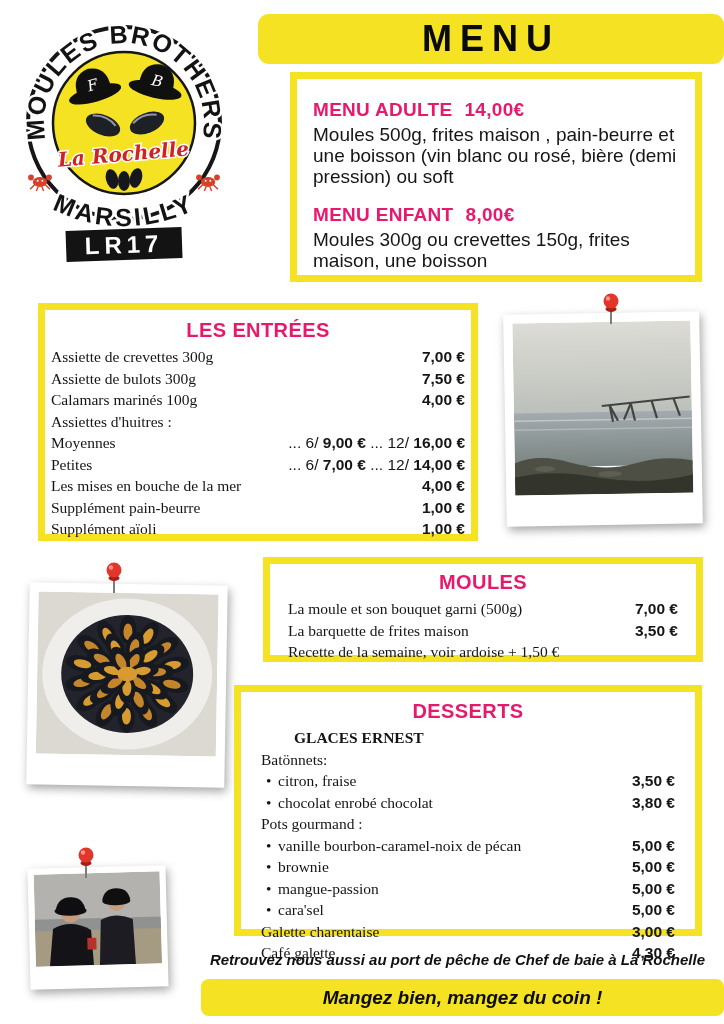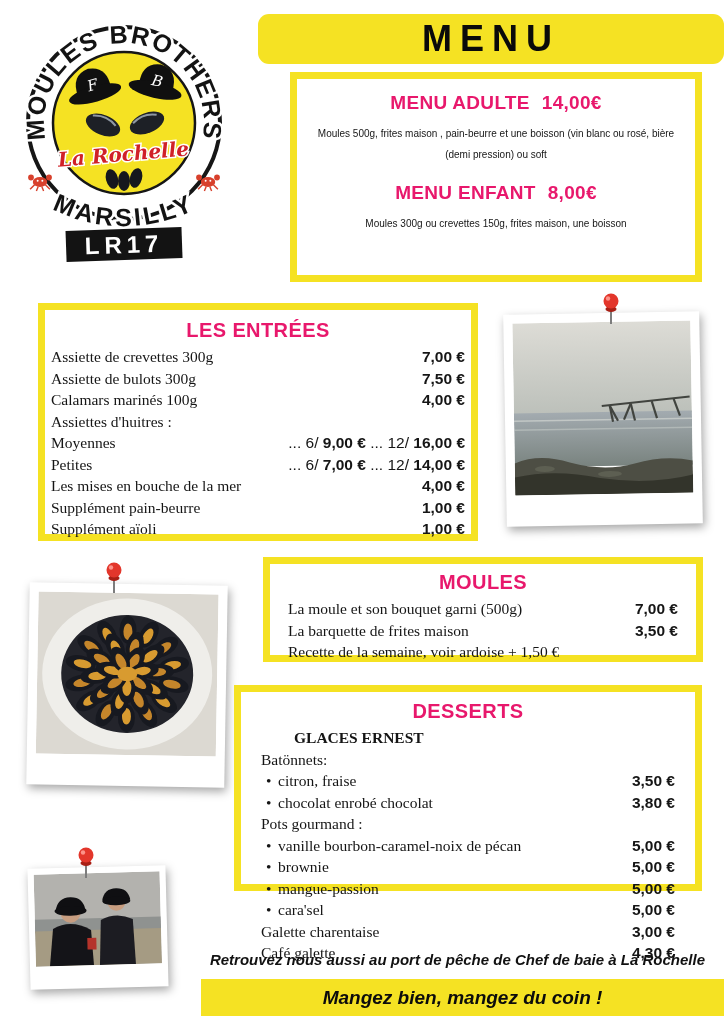--- a/index.html
+++ b/index.html
@@ -11,29 +11,29 @@
   .menu-header{left:258px;top:14px;width:466px;height:50px;background:var(--yellow);
     display:flex;align-items:center;justify-content:center;border-radius:11px;}
   .menu-header h1{font-size:36px;font-weight:800;letter-spacing:8px;color:#0a0a0a;}
 
   .logo{left:6px;top:4px;width:236px;height:262px;}
   .logo svg{width:100%;height:100%;}
 
   .box{background:#fff;border:7px solid var(--yellow);}
   .section-title{color:var(--pink);font-size:20px;font-weight:bold;text-align:center;letter-spacing:.4px;margin-bottom:4px;}
 
-  .menus-box{left:290px;top:72px;width:412px;height:210px;padding:13px 16px;text-align:center;}
+  .menus-box{left:290px;top:72px;width:412px;height:210px;padding:20px 16px;text-align:left;}
   .menus-box h2{color:var(--pink);font-size:19px;font-weight:bold;letter-spacing:.3px;}
   .menus-box h2 .price{margin-left:12px;}
-  .menus-box p{font-size:10px;line-height:21px;color:#161616;margin-top:9px;}
+  .menus-box p{font-size:19px;line-height:21px;color:#161616;margin-top:3px;}
   .menus-box .gap{margin-top:17px;}
 
   .entrees-box{left:38px;top:303px;width:440px;height:238px;padding:9px 6px;}
   .moules-box{left:263px;top:557px;width:440px;height:105px;padding:7px 18px;}
-  .desserts-box{left:234px;top:685px;width:468px;height:206px;padding:8px 20px;}
+  .desserts-box{left:234px;top:685px;width:468px;height:251px;padding:8px 20px;}
 
   .row{display:flex;justify-content:space-between;align-items:baseline;
     font-size:15.5px;line-height:21.5px;color:#151515;}
   .row .nm{white-space:nowrap;font-family:Liberation Serif, serif;}
   .row .pr{font-weight:bold;white-space:nowrap;}
   .row .pr .light{font-weight:normal;}
   .row.bullet .nm{position:relative;padding-left:17px;}
   .row.bullet .nm::before{content:"•";position:absolute;left:5px;top:0;}
   .bold{font-weight:bold;margin-left:33px;}
 
@@ -46,21 +46,21 @@
   .pin{position:absolute;width:26px;height:34px;z-index:6;}
   .pin svg{width:100%;height:100%;}
   .pin-beach{left:598px;top:292px;}
   .pin-mussels{left:101px;top:561px;}
   .pin-people{left:73px;top:846px;}
 
   .note{left:120px;top:951px;width:585px;text-align:right;font-size:15px;
     font-weight:bold;font-style:italic;color:#111;}
   .banner{left:201px;top:979px;width:523px;height:37px;background:var(--yellow);
     display:flex;align-items:center;justify-content:center;
-    font-size:19px;font-weight:bold;font-style:italic;color:#0c0c0c;}
+    font-size:19px;font-weight:bold;font-style:italic;color:#0c0c0c;border-radius:8px;}
 </style>
 </head>
 <body>
 
 <div class="page">
 
   <header class="menu-header abs">
     <h1>MENU</h1>
   </header>
 

